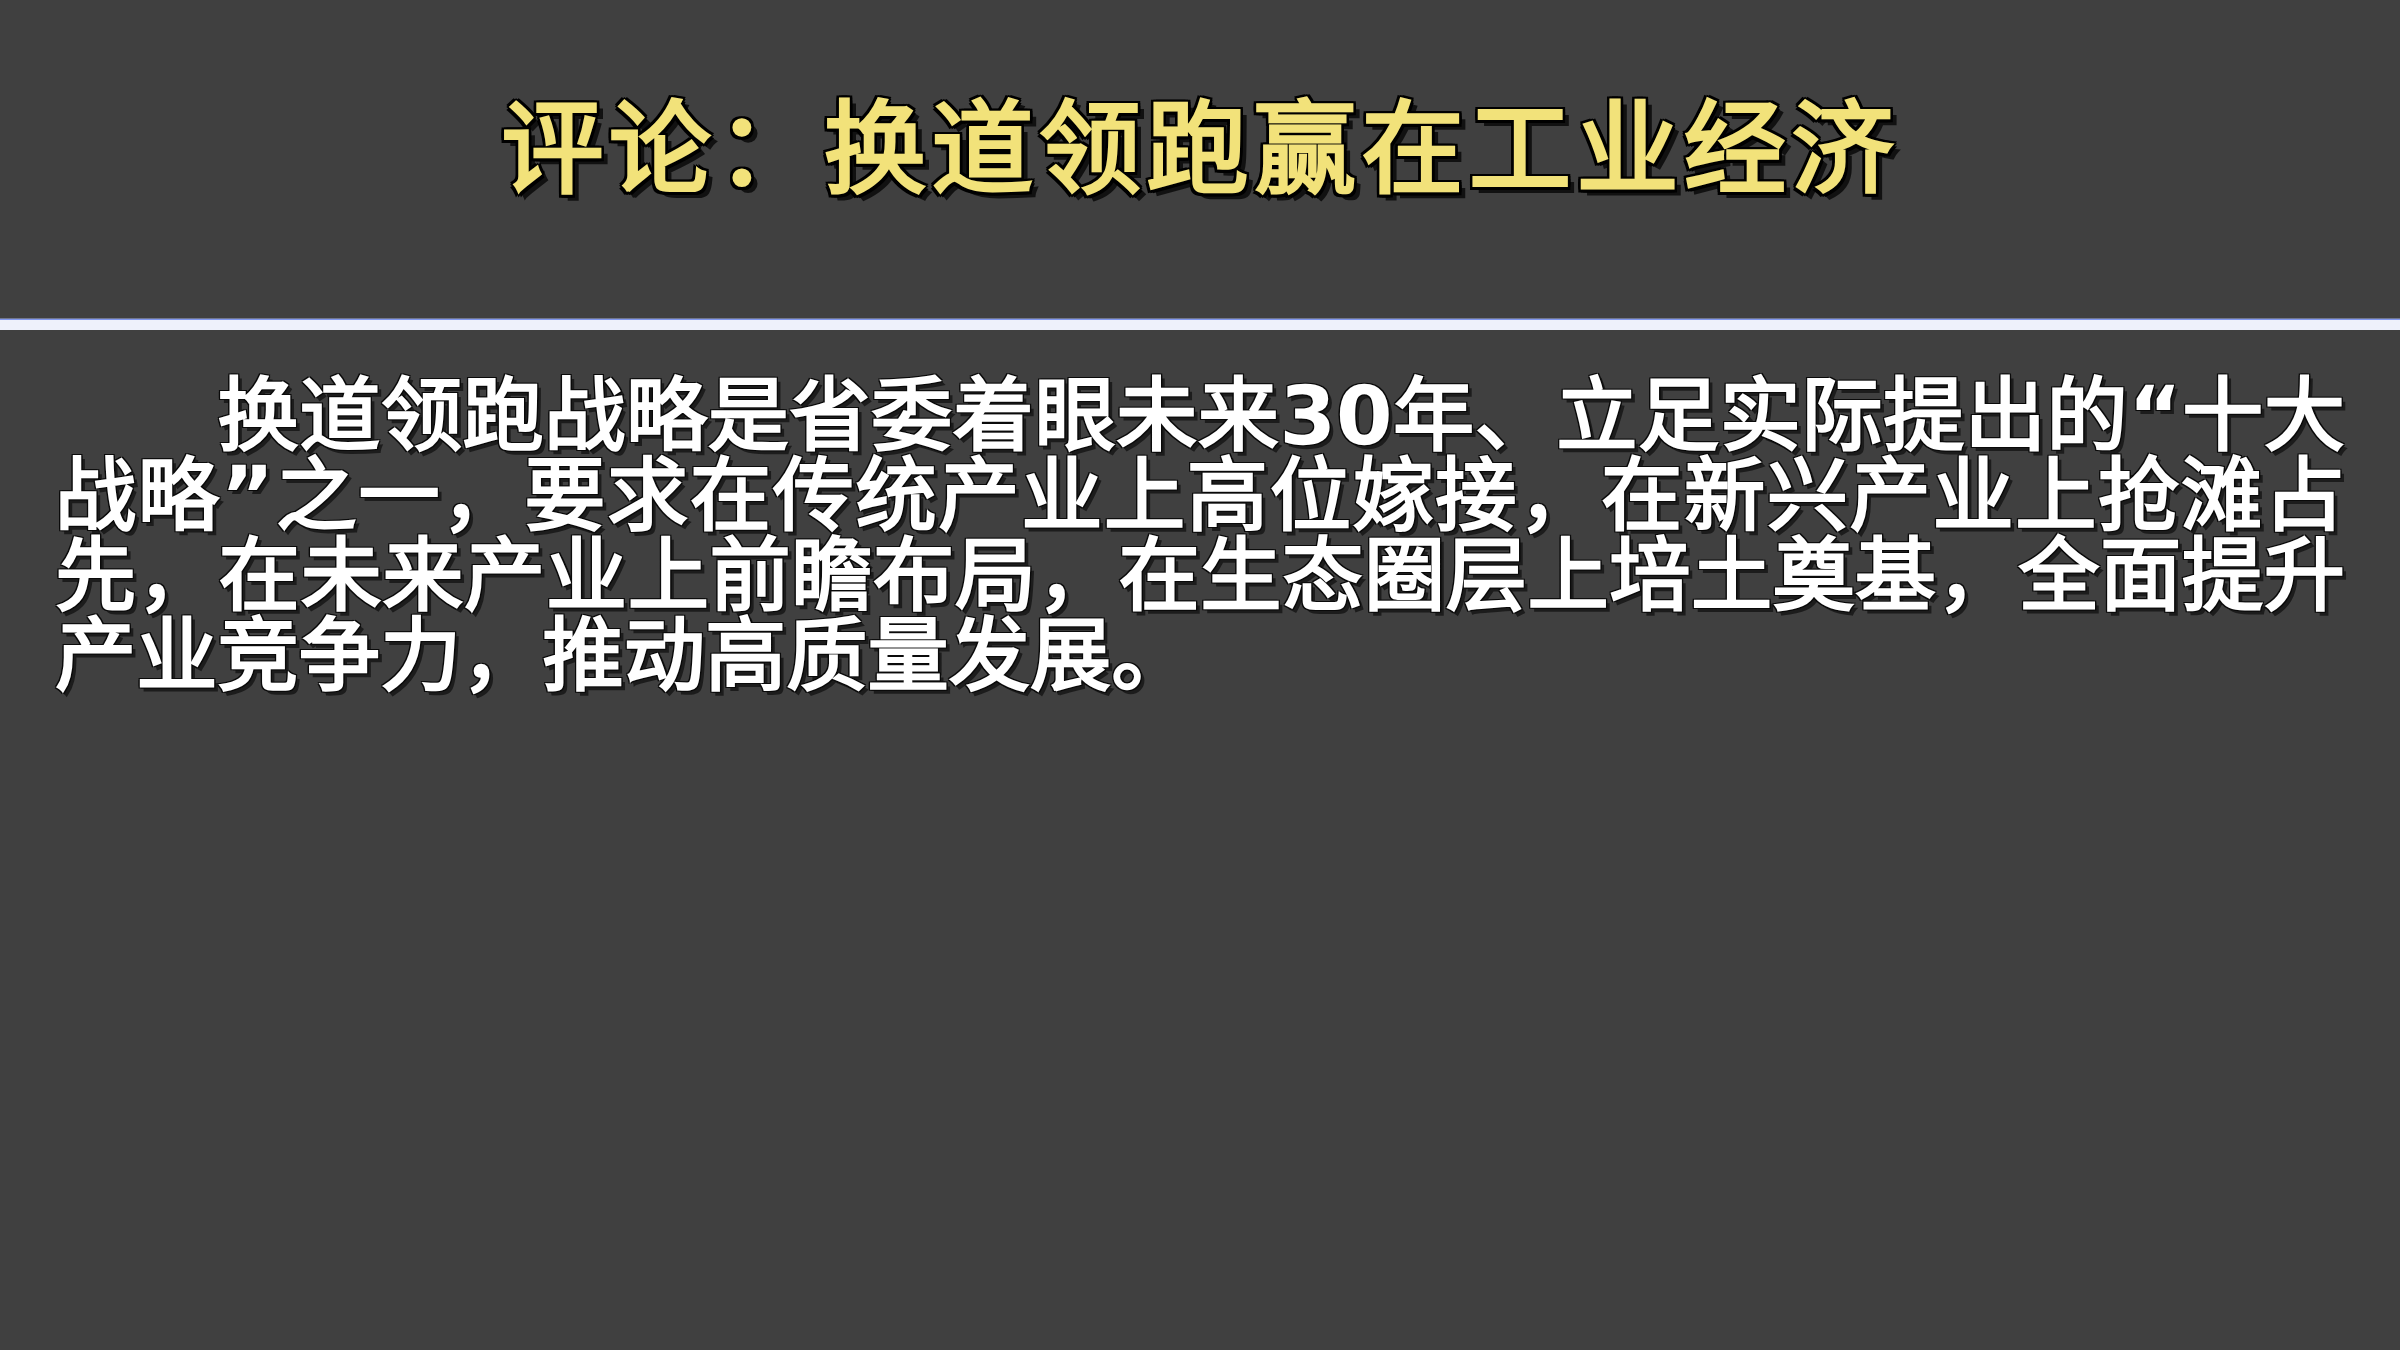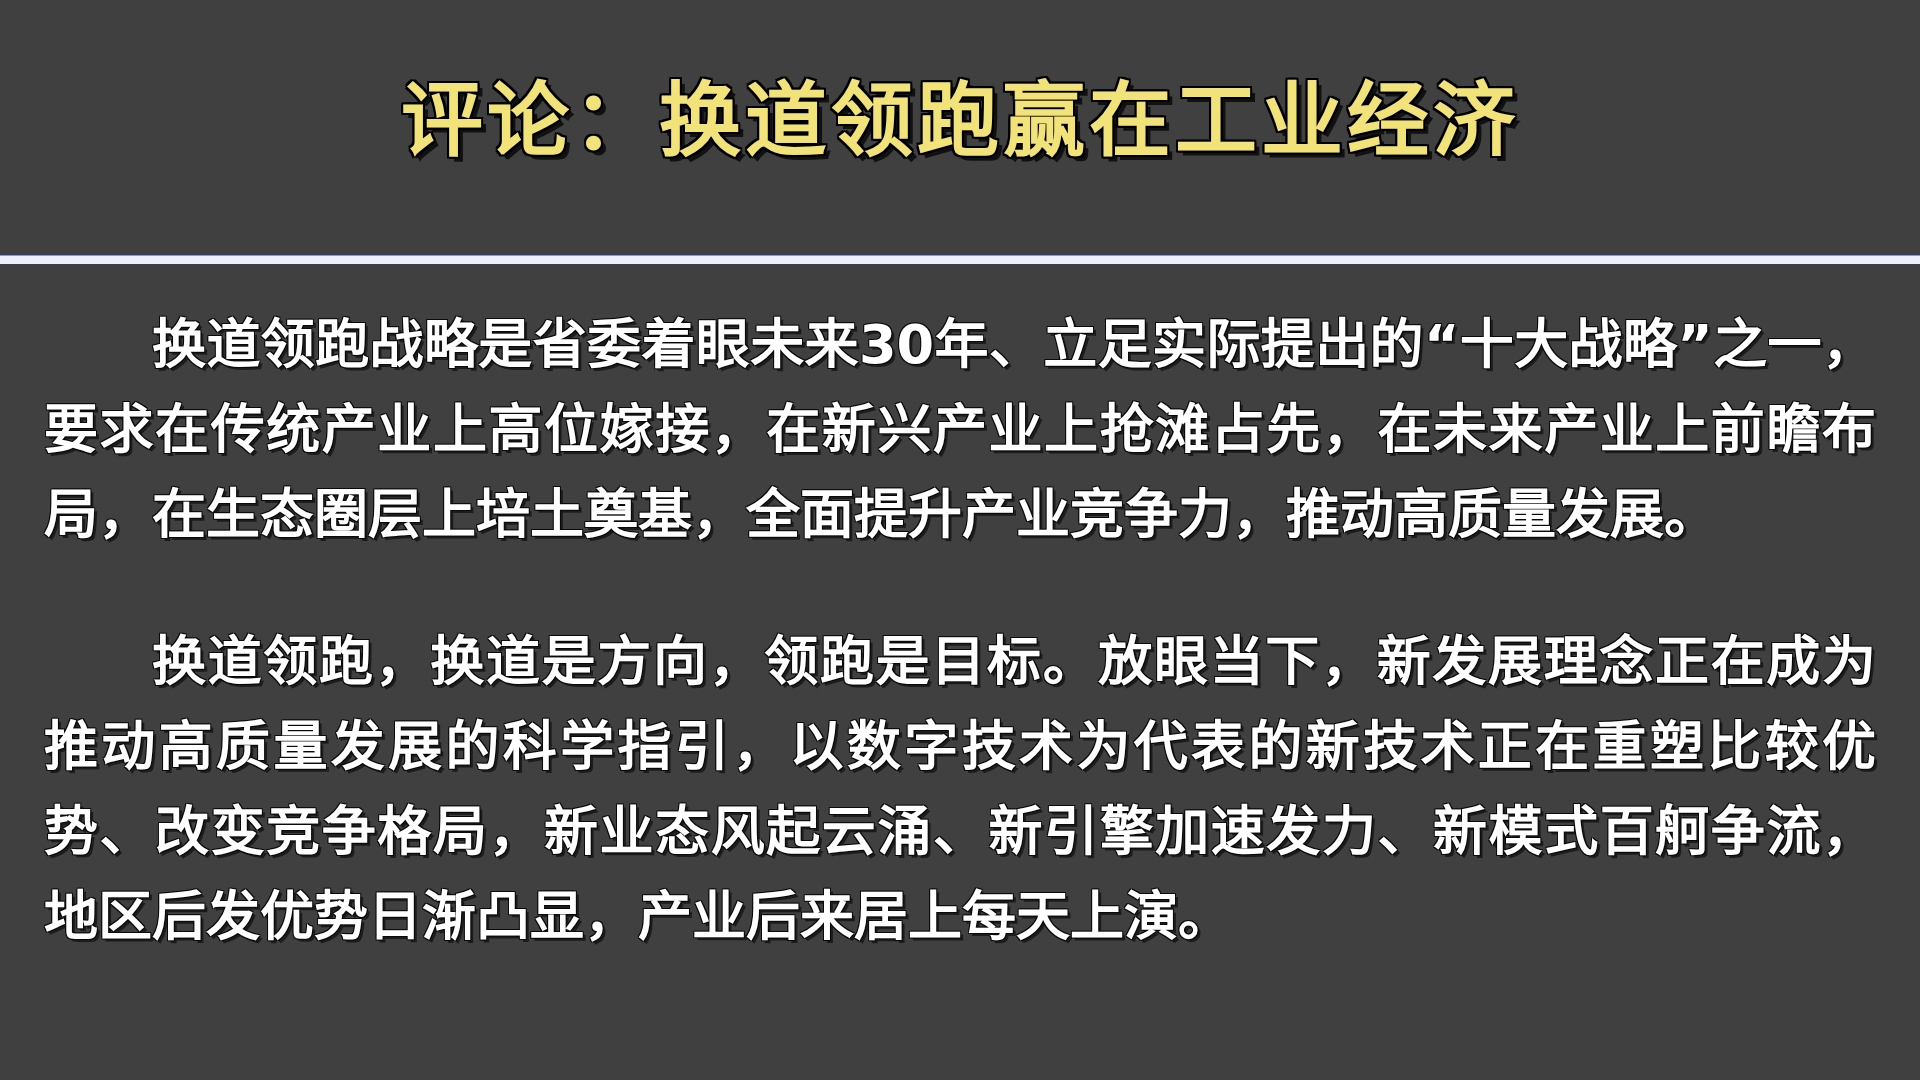--- a/index.html
+++ b/index.html
@@ -73,23 +73,23 @@
     left: 0;
     top: 264px;
     width: 1920px;
     height: 816px;
     padding: 38px 44px 0 44px;
     box-sizing: border-box;
   }
 
   .para {
     color: #ffffff;
-    font-size: 54px;
+    font-size: 65px;
     font-weight: 600;
-    line-height: 85px;
+    line-height: 64px;
     letter-spacing: 0px;
     margin: 0 0 62px 0;
     text-indent: 2em;
     text-align: justify;
     text-justify: inter-ideograph;
     word-break: break-all;
     text-shadow:
       -1px -1px 0 #0a0a0a,
        1px -1px 0 #0a0a0a,
       -1px  1px 0 #0a0a0a,
@@ -107,16 +107,15 @@
 <div id="slide">
 
   <div id="title-band">
     <h1 id="slide-title">评论：换道领跑赢在工业经济</h1>
   </div>
 
   <div id="divider"></div>
 
   <div id="body-area">
     <p class="para">换道领跑战略是省委着眼未来30年、立足实际提出的“十大战略”之一，要求在传统产业上高位嫁接，在新兴产业上抢滩占先，在未来产业上前瞻布局，在生态圈层上培土奠基，全面提升产业竞争力，推动高质量发展。</p>
-    <p class="para">换道领跑，换道是方向，领跑是目标。放眼当下，新发展理念正在成为推动高质量发展的科学指引，以数字技术为代表的新技术正在重塑比较优势、改变竞争格局，新业态风起云涌、新引擎加速发力、新模式百舸争流，地区后发优势日渐凸显，产业后来居上每天上演。</p>
   </div>
 
 </div>
 
 </body></html>

